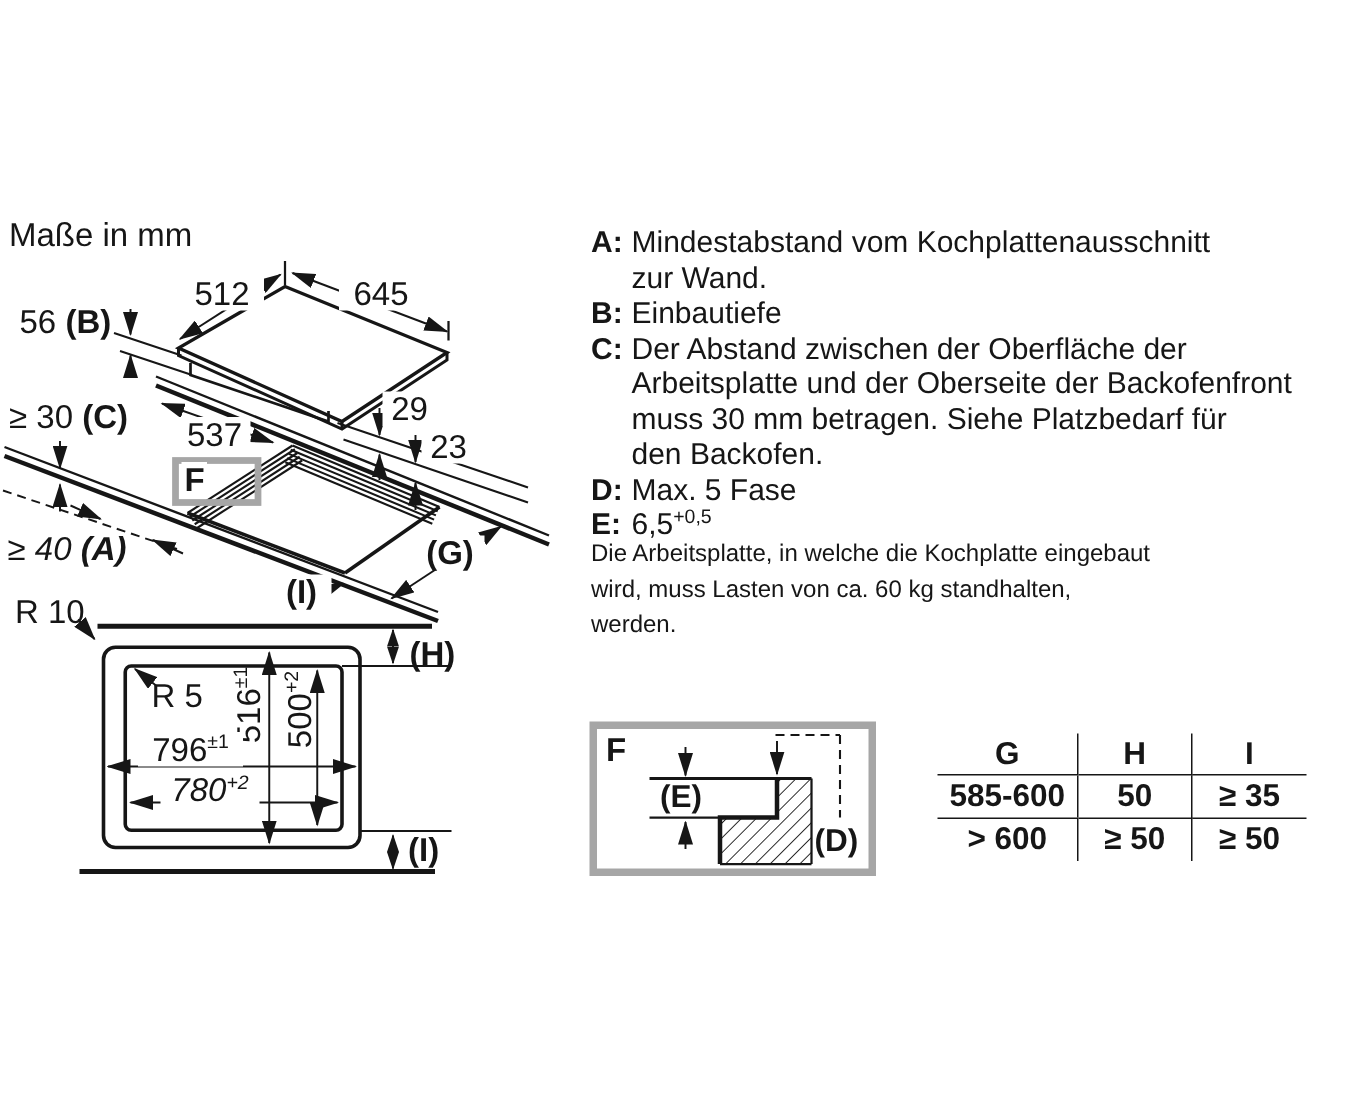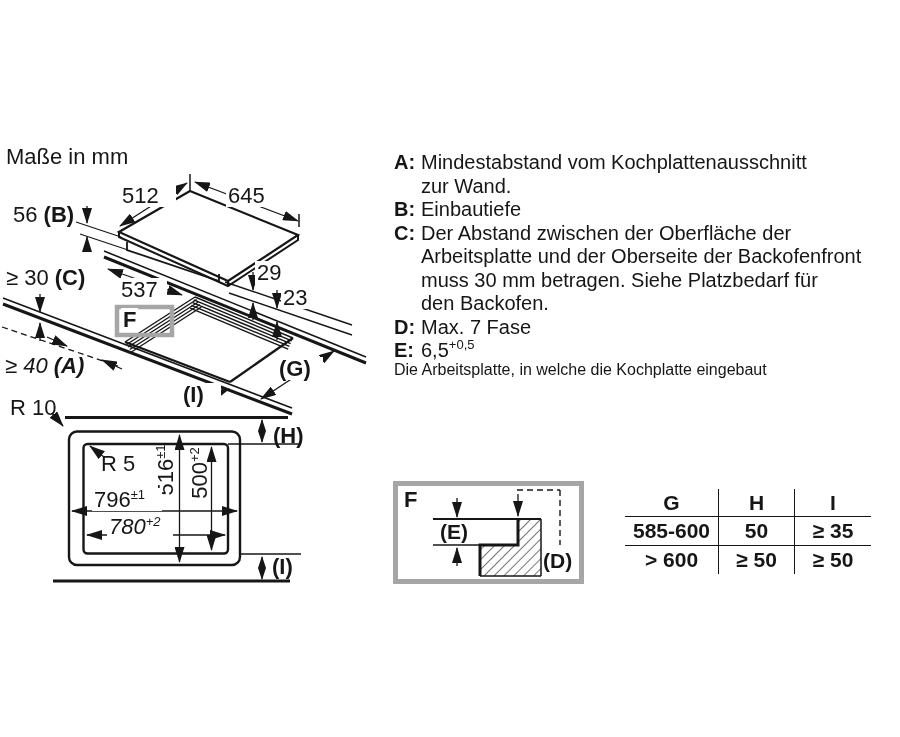--- a/index.html
+++ b/index.html
@@ -1,20 +1,20 @@
 <!DOCTYPE html>
 <html><head>
 <meta charset="utf-8">
 <style>
   html,body{margin:0;padding:0;}
   body{width:900px;height:737px;background:#ffffff;font-family:"Liberation Sans",sans-serif;color:#161616;}
   .canvas{position:relative;width:900px;height:737px;background:#fff;overflow:hidden;}
   svg{position:absolute;left:0;top:0;}
   .lbl{position:absolute;font-size:22px;line-height:1.05;color:#161616;white-space:nowrap;}
-  .ctr{text-align:left;}
+  .ctr{text-align:center;}
   .bg{background:#fff;padding:0 2px;}
   .b{font-weight:bold;}
   .lbl sup, .legend sup, .vlbl sup{font-size:13px;line-height:0;}
   .vlbl{position:absolute;width:70px;height:24px;transform:rotate(-90deg);text-align:center;font-size:22px;line-height:24px;white-space:nowrap;}
   .legend{position:absolute;width:506px;font-size:20px;line-height:23.5px;}
   .lrow{display:flex;}
   .lkey{flex:0 0 27px;font-weight:bold;}
   .lline{display:block;white-space:nowrap;}
   .para{position:absolute;width:506px;font-size:16px;line-height:23.5px;}
   .dimtable{position:absolute;border-collapse:collapse;font-size:21px;}
@@ -171,33 +171,35 @@
       <span class="ltext">
         <span class="lline">Der Abstand zwischen der Oberfläche der</span>
         <span class="lline">Arbeitsplatte und der Oberseite der Backofenfront</span>
         <span class="lline">muss 30 mm betragen. Siehe Platzbedarf für</span>
         <span class="lline">den Backofen.</span>
       </span>
     </div>
     <div class="lrow">
       <span class="lkey">D:</span>
       <span class="ltext">
-          <span class="lline">Max. 7 Fase</span>
+          <span class="lline">Max. 5 Fase</span>
         </span>
     </div>
     <div class="lrow">
       <span class="lkey">E:</span>
       <span class="ltext">
           <span class="lline"><span>6,5</span><sup>+0,5</sup></span>
         </span>
     </div>
   </div>
 
   <div class="para" style="left:394px;top:358px;">
     <span class="lline">Die Arbeitsplatte, in welche die Kochplatte eingebaut</span>
+    <span class="lline">wird, muss Lasten von ca. 60 kg standhalten,</span>
+    <span class="lline">werden.</span>
   </div>
 
   <div class="lbl b" style="left:404px;top:488px;">F</div>
   <div class="lbl b" style="left:440px;top:521px;font-size:21px;">(E)</div>
   <div class="lbl b" style="left:543px;top:550px;font-size:21px;">(D)</div>
 
   <table class="dimtable" style="left:625px;top:489px;">
     <thead>
       <tr>
         <th class="c1">G</th>

